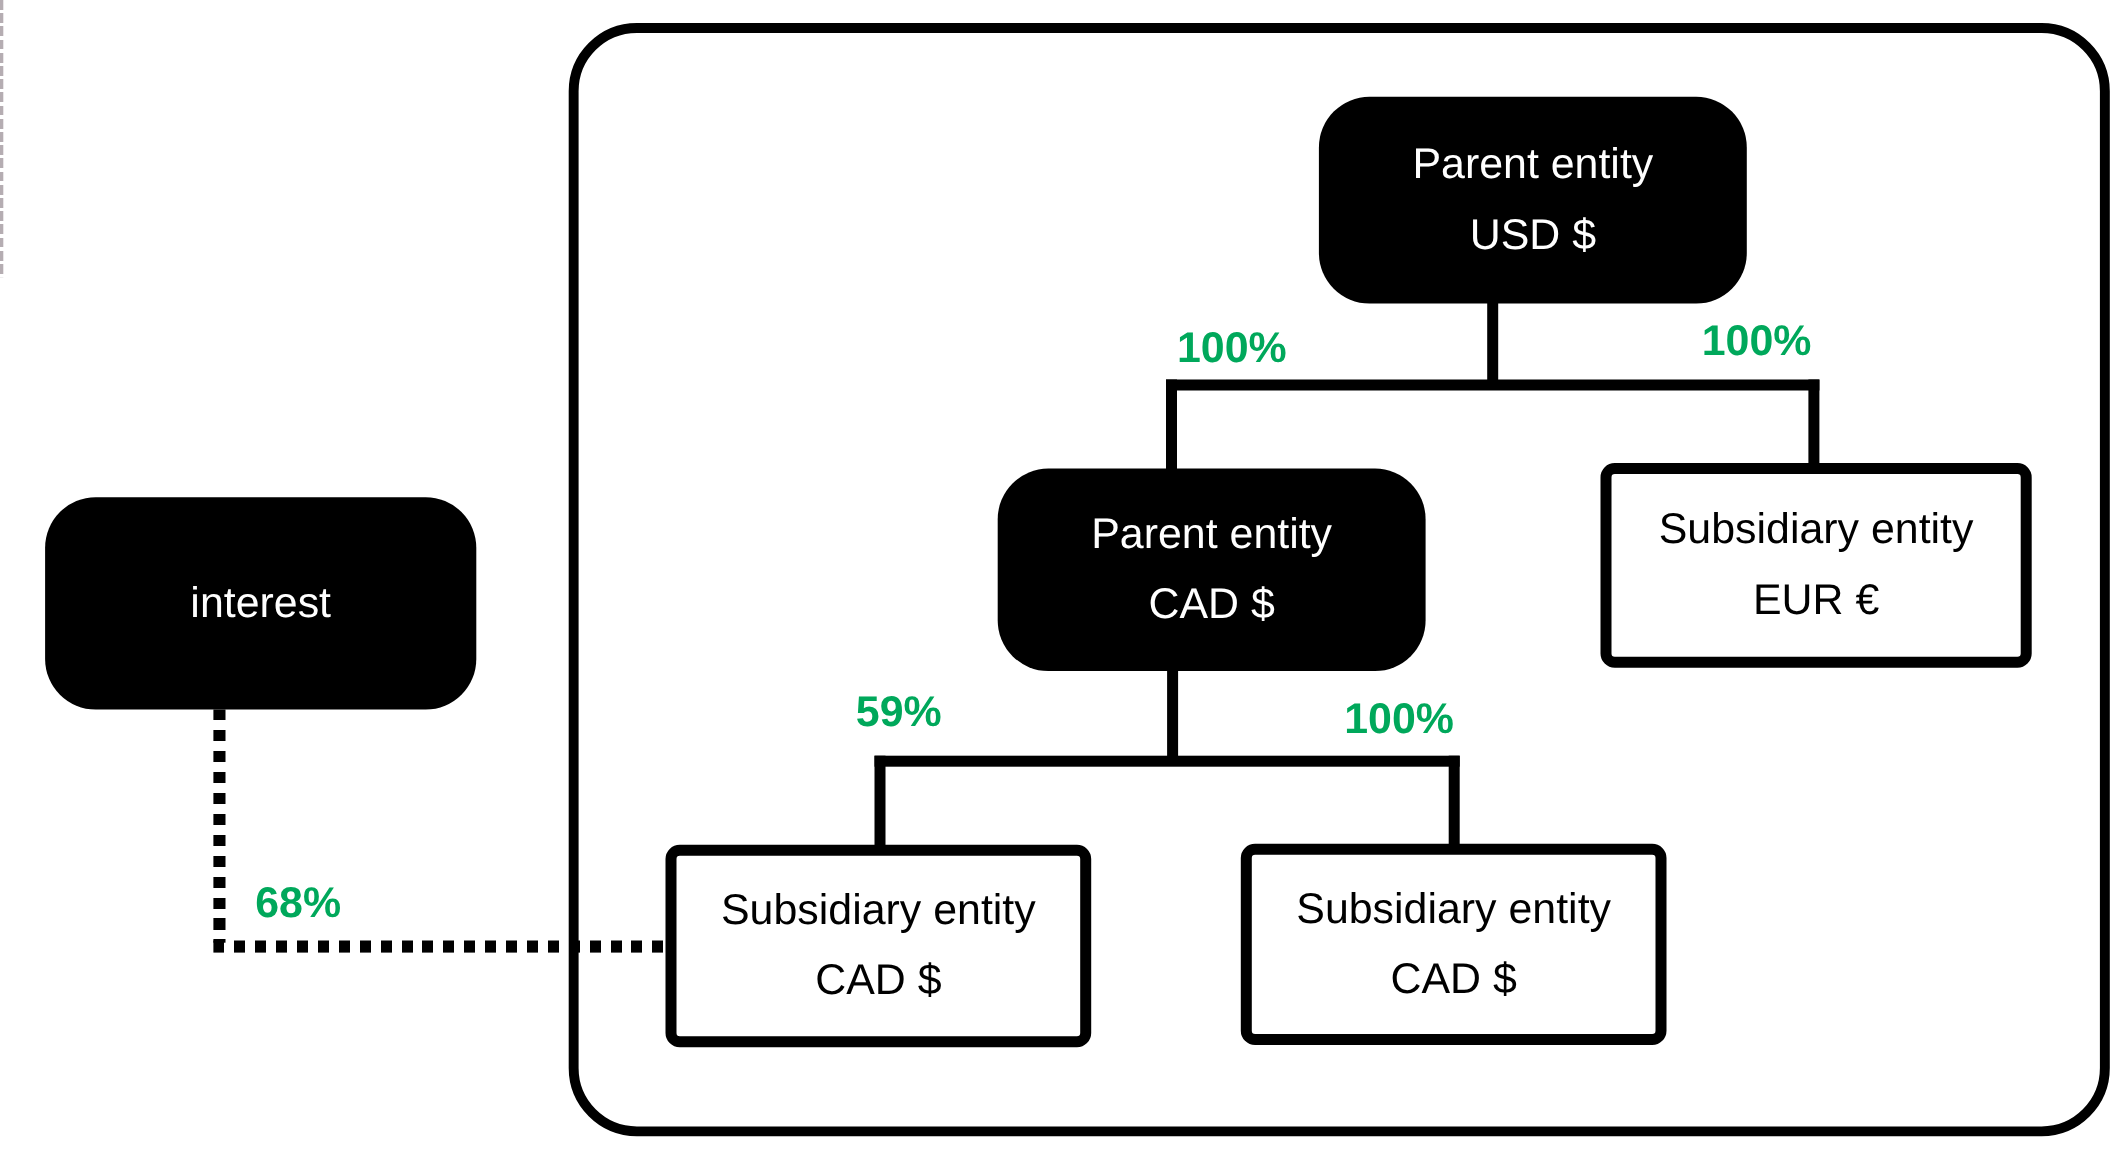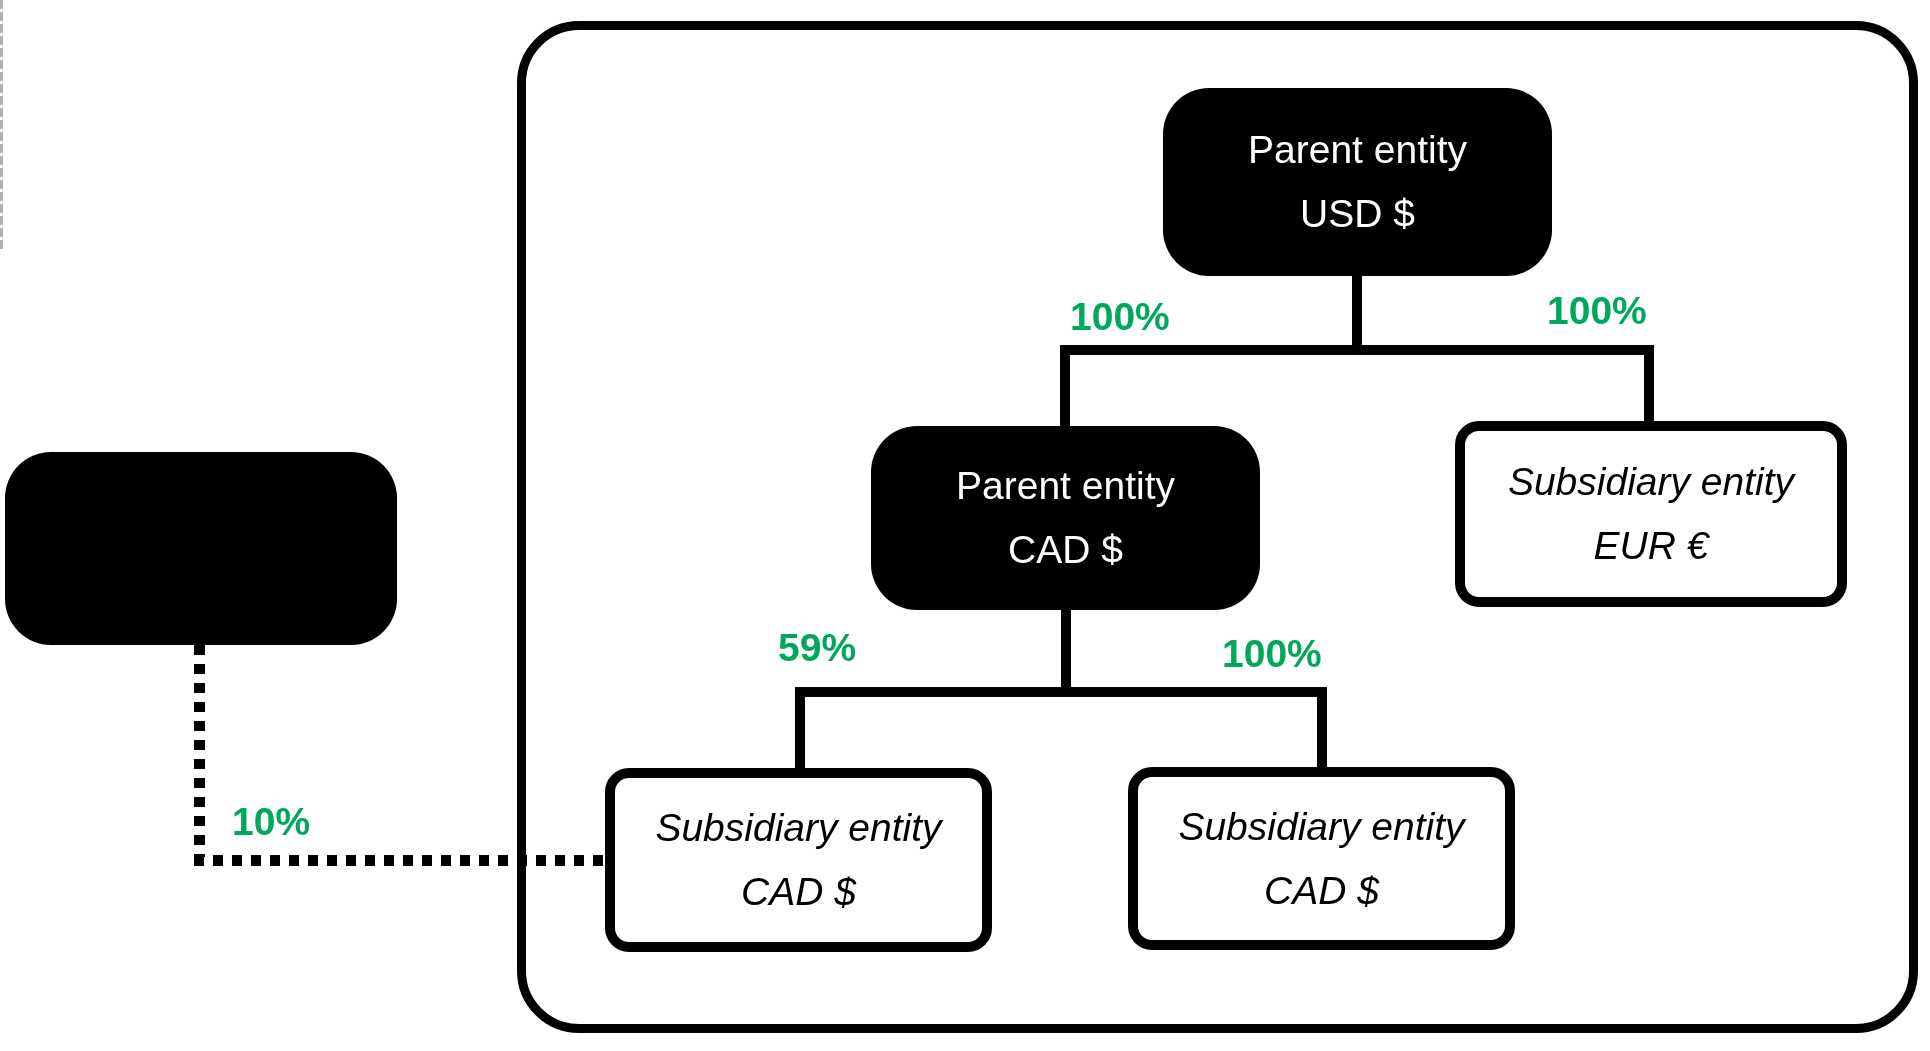--- a/index.html
+++ b/index.html
@@ -20,22 +20,22 @@
   .edge-dash{
     left:0;top:0;width:3px;height:252px;z-index:1;
     background:repeating-linear-gradient(180deg,#b5adb2 0 9px,transparent 9px 12px);
   }
 
   
   .node{
     display:flex;flex-direction:column;align-items:center;justify-content:center;
     text-align:center;font-size:39px;line-height:64px;z-index:3;
   }
-  .node.black{background:var(--ink);color:var(--paper);border-radius:46px;}
-  .node.white{background:var(--paper);color:var(--ink);border:10px solid var(--ink);border-radius:24px;font-style:italic;}
+  .node.black{background:var(--ink);color:var(--paper);border-radius:46px;margin-left:36px;}
+  .node.white{background:var(--paper);color:var(--ink);border:10px solid var(--ink);border-radius:13px;}
 
   .n-parent-usd {left:1163px;top:88px; width:389px;height:188px;}
   .n-parent-cad {left:871px; top:426px;width:389px;height:184px;}
   .n-sub-eur    {left:1455px;top:421px;width:392px;height:186px;}
   .n-sub-cad-l  {left:605px; top:768px;width:387px;height:184px;}
   .n-sub-cad-r  {left:1128px;top:767px;width:387px;height:183px;}
   .n-nci        {left:5px;  top:452px;width:392px;height:193px;}
 
   
   .conn{background:var(--ink);z-index:2;}
@@ -108,19 +108,20 @@
   <div>Subsidiary entity</div>
   <div>CAD $</div>
 </div>
 
 <div class="abs node white n-sub-cad-r">
   <div>Subsidiary entity</div>
   <div>CAD $</div>
 </div>
 
 <div class="abs node black n-nci">
+  <div>interest</div>
 </div>
 
 <div class="abs pct p-usd-cad">100%</div>
 <div class="abs pct p-usd-eur">100%</div>
 <div class="abs pct p-cad-subl">59%</div>
 <div class="abs pct p-cad-subr">100%</div>
-<div class="abs pct p-nci-subl">10%</div>
+<div class="abs pct p-nci-subl">68%</div>
 
 </body></html>

